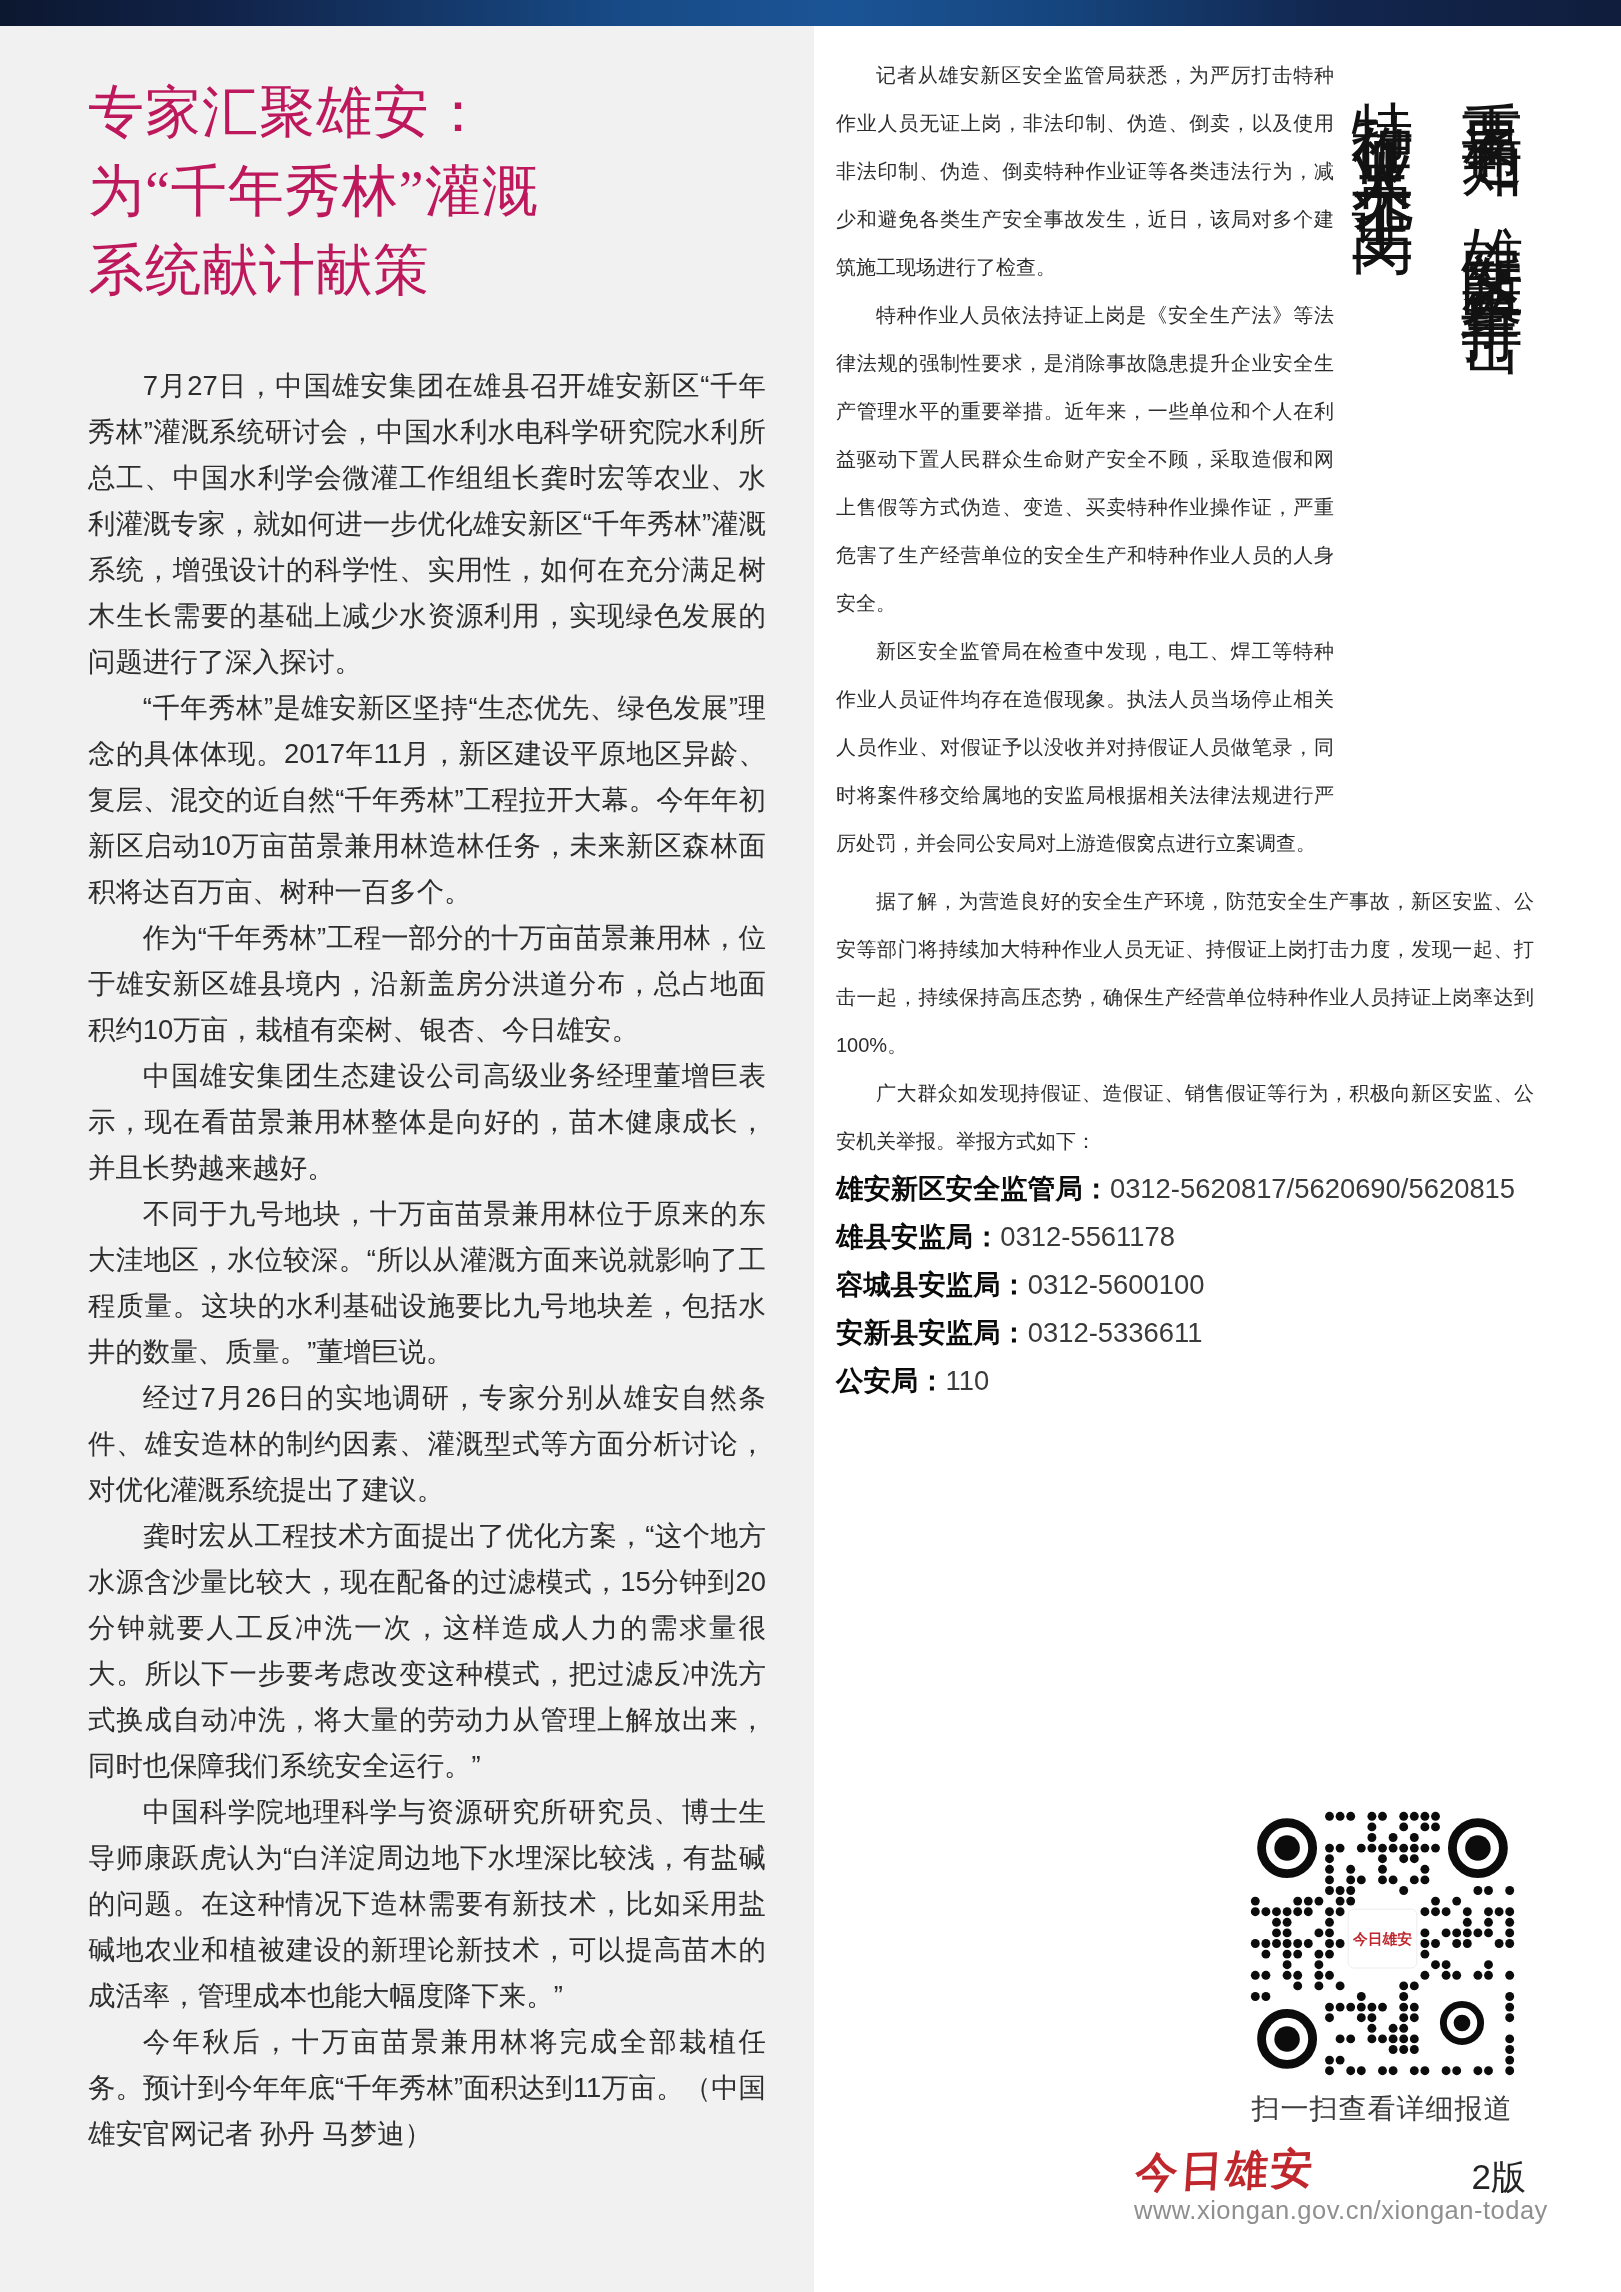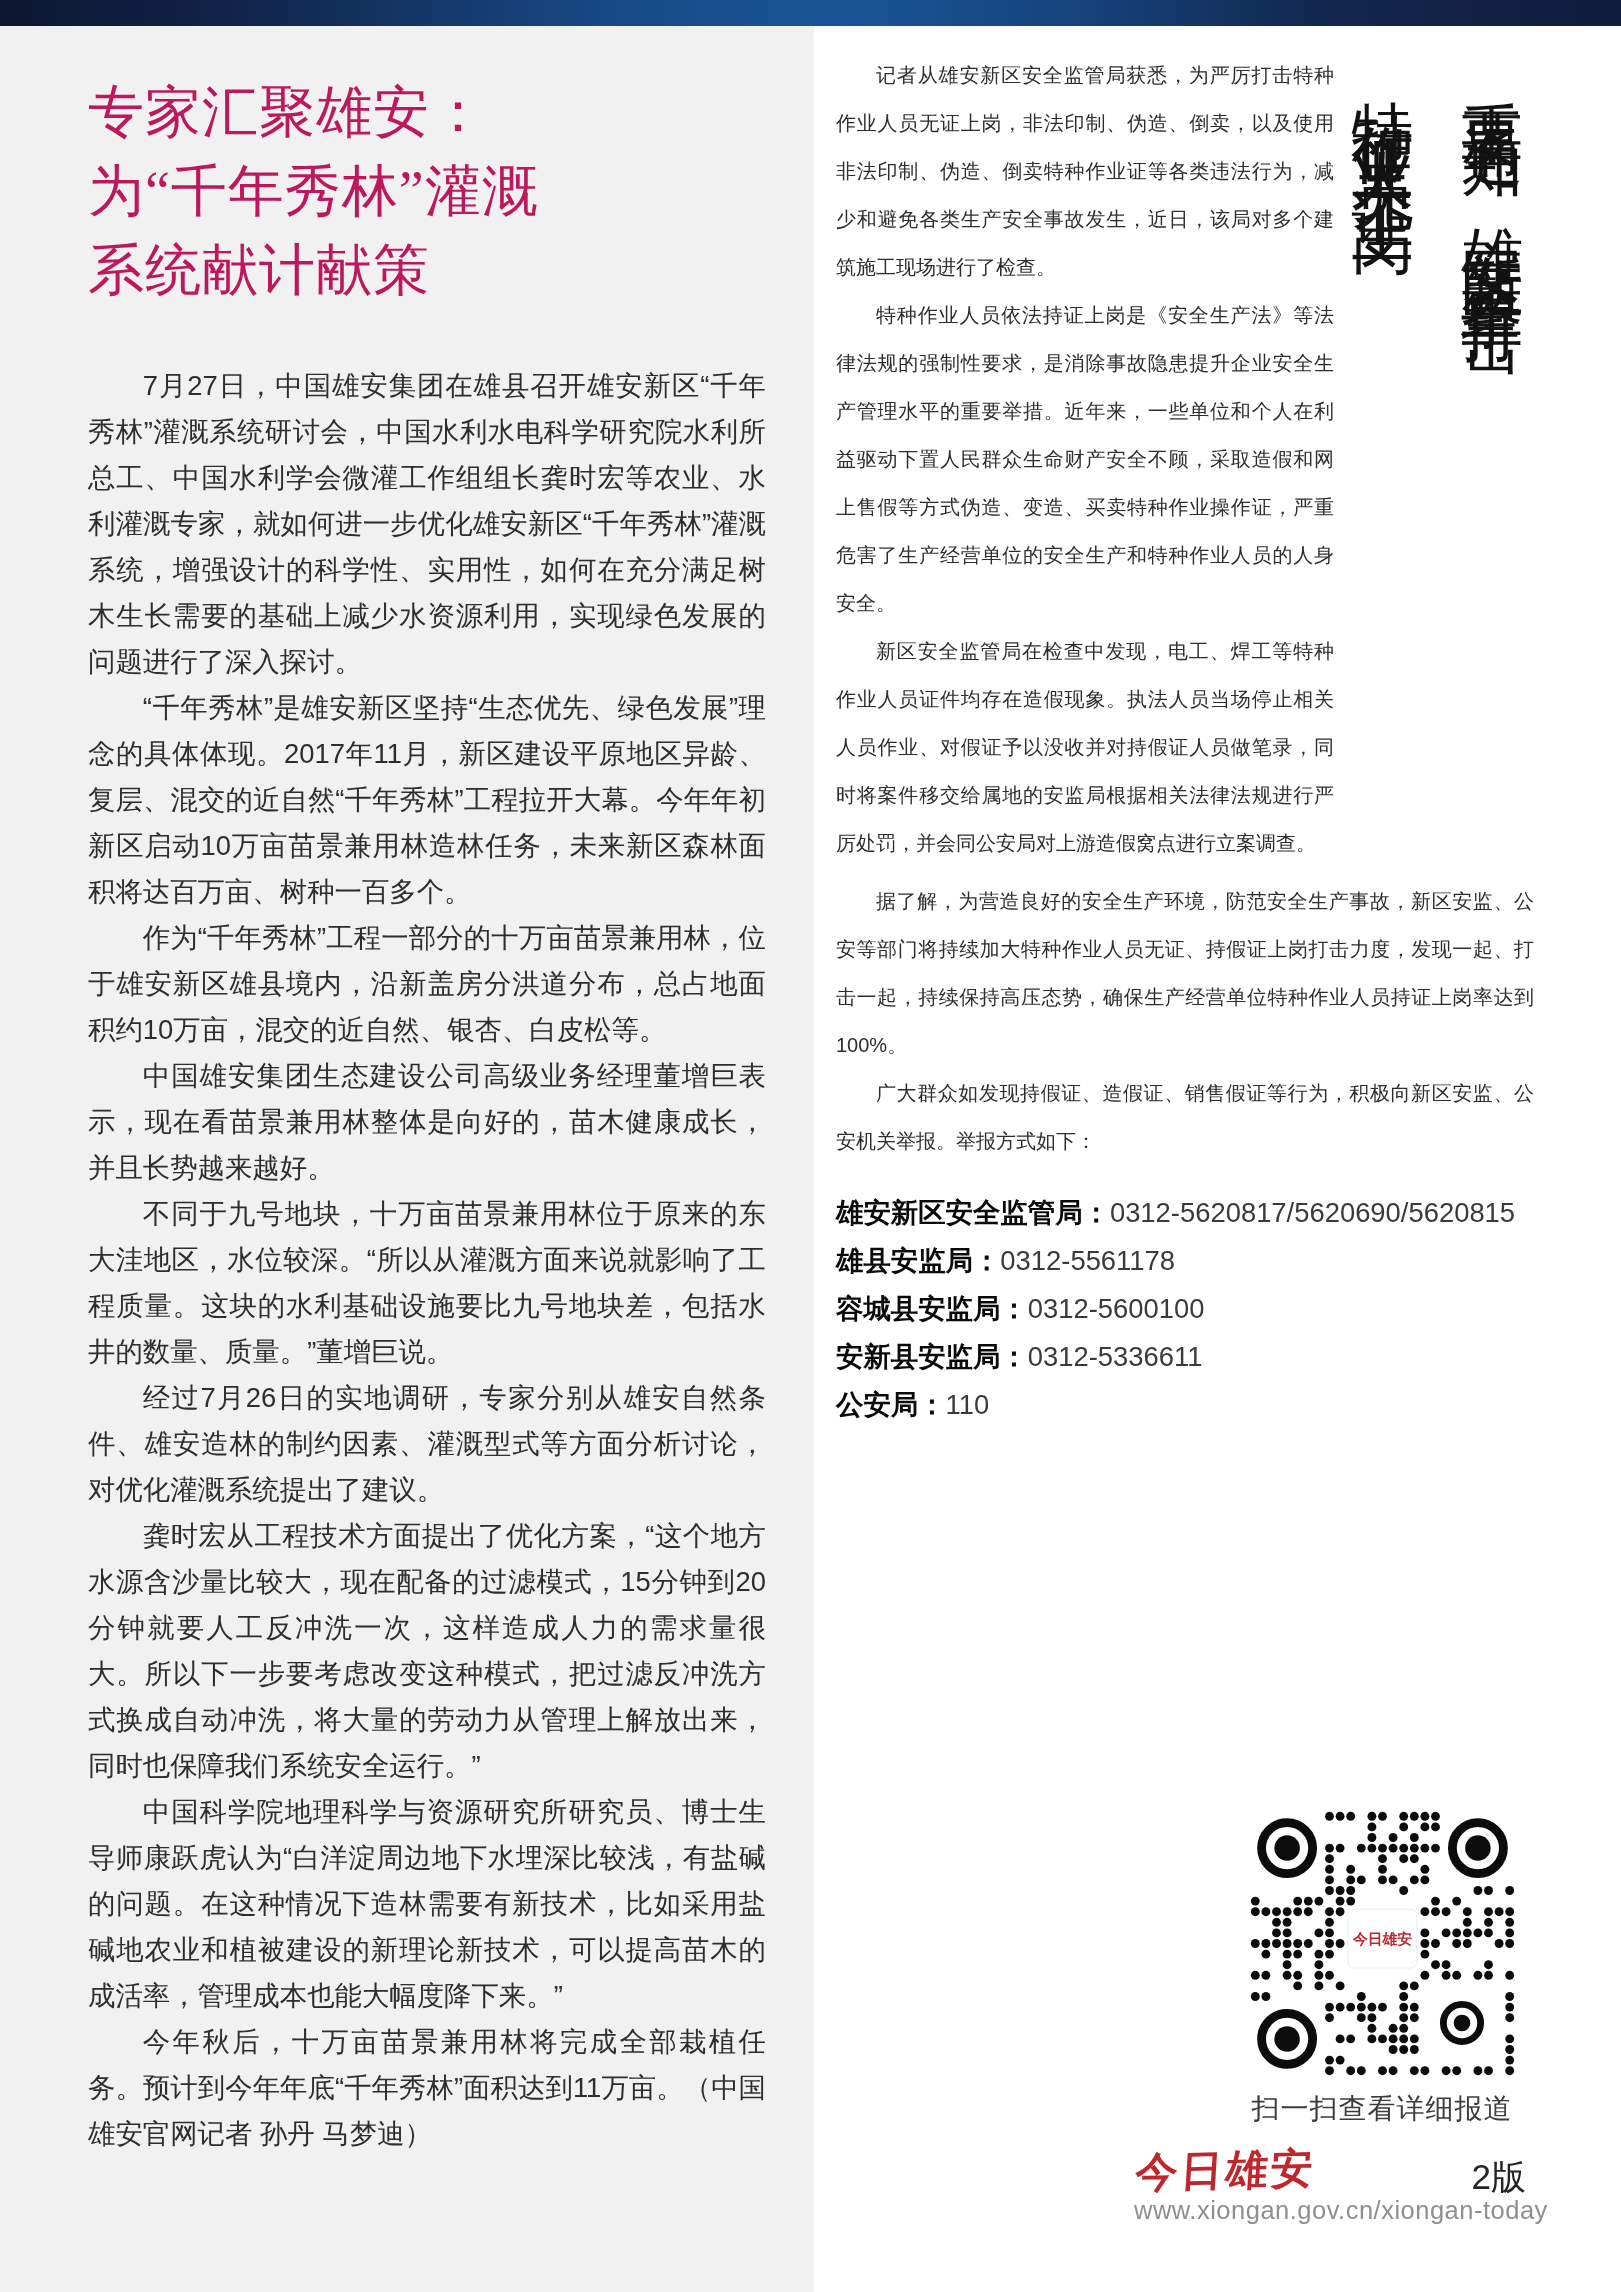--- a/index.html
+++ b/index.html
@@ -29,21 +29,21 @@
     text-align:justify; text-indent:2em;
   }
   
   .notice { position:absolute; left:836px; top:51px; }
   .notice p {
     margin:0; font-size:20px; line-height:48px; color:#2d2d2d;
     text-align:justify; text-indent:2em;
   }
   .notice .narrow { width:498px; }
   .notice .wide   { width:698px; margin-top:10px; }
-  .hotlines { width:698px;margin-top:24px; }
+  .hotlines { width:698px; }
   .hotline  { font-size:27.4px; line-height:48px; }
   .hl-label { font-weight:bold; color:#0a0a0a; }
   .hl-value { color:#3a3a3a; }
   
   .vertical-headline {
     position:absolute; top:51px; right:87px; height:931px;
     writing-mode:vertical-rl; text-orientation:upright;
     font-family:"Liberation Serif", serif;
     font-size:62px; letter-spacing:12.7px; color:#121212; font-weight:500;
   }
@@ -82,21 +82,21 @@
     <div class="la-title">
 
     <div class="title-line">专家汇聚雄安：</div>
         <div class="title-line">为“千年秀林”灌溉</div>
         <div class="title-line">系统献计献策</div>
       </div>
     <div class="la-body">
 
     <p>7月27日，中国雄安集团在雄县召开雄安新区“千年秀林”灌溉系统研讨会，中国水利水电科学研究院水利所总工、中国水利学会微灌工作组组长龚时宏等农业、水利灌溉专家，就如何进一步优化雄安新区“千年秀林”灌溉系统，增强设计的科学性、实用性，如何在充分满足树木生长需要的基础上减少水资源利用，实现绿色发展的问题进行了深入探讨。</p>
         <p>“千年秀林”是雄安新区坚持“生态优先、绿色发展”理念的具体体现。2017年11月，新区建设平原地区异龄、复层、混交的近自然“千年秀林”工程拉开大幕。今年年初新区启动10万亩苗景兼用林造林任务，未来新区森林面积将达百万亩、树种一百多个。</p>
-        <p>作为“千年秀林”工程一部分的十万亩苗景兼用林，位于雄安新区雄县境内，沿新盖房分洪道分布，总占地面积约10万亩，混交的近自然、银杏、白皮松等。</p>
+        <p>作为“千年秀林”工程一部分的十万亩苗景兼用林，位于雄安新区雄县境内，沿新盖房分洪道分布，总占地面积约10万亩，栽植有栾树、银杏、今日雄安。</p>
         <p>中国雄安集团生态建设公司高级业务经理董增巨表示，现在看苗景兼用林整体是向好的，苗木健康成长，并且长势越来越好。</p>
         <p>不同于九号地块，十万亩苗景兼用林位于原来的东大洼地区，水位较深。“所以从灌溉方面来说就影响了工程质量。这块的水利基础设施要比九号地块差，包括水井的数量、质量。”董增巨说。</p>
         <p>经过7月26日的实地调研，专家分别从雄安自然条件、雄安造林的制约因素、灌溉型式等方面分析讨论，对优化灌溉系统提出了建议。</p>
         <p>龚时宏从工程技术方面提出了优化方案，“这个地方水源含沙量比较大，现在配备的过滤模式，15分钟到20分钟就要人工反冲洗一次，这样造成人力的需求量很大。所以下一步要考虑改变这种模式，把过滤反冲洗方式换成自动冲洗，将大量的劳动力从管理上解放出来，同时也保障我们系统安全运行。”</p>
         <p>中国科学院地理科学与资源研究所研究员、博士生导师康跃虎认为“白洋淀周边地下水埋深比较浅，有盐碱的问题。在这种情况下造林需要有新技术，比如采用盐碱地农业和植被建设的新理论新技术，可以提高苗木的成活率，管理成本也能大幅度降下来。”</p>
         <p>今年秋后，十万亩苗景兼用林将完成全部栽植任务。预计到今年年底“千年秀林”面积达到11万亩。（中国雄安官网记者 孙丹 马梦迪）</p>
       </div>
   </div>
 
   <div class="notice">

